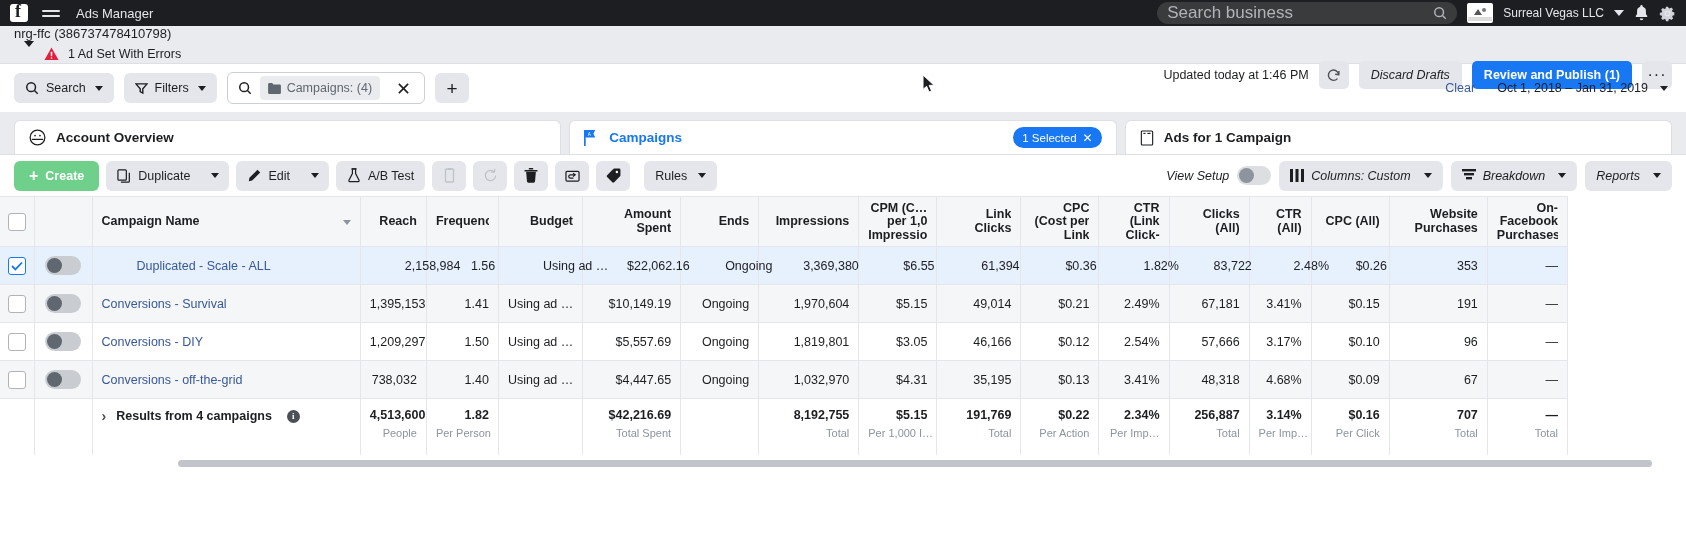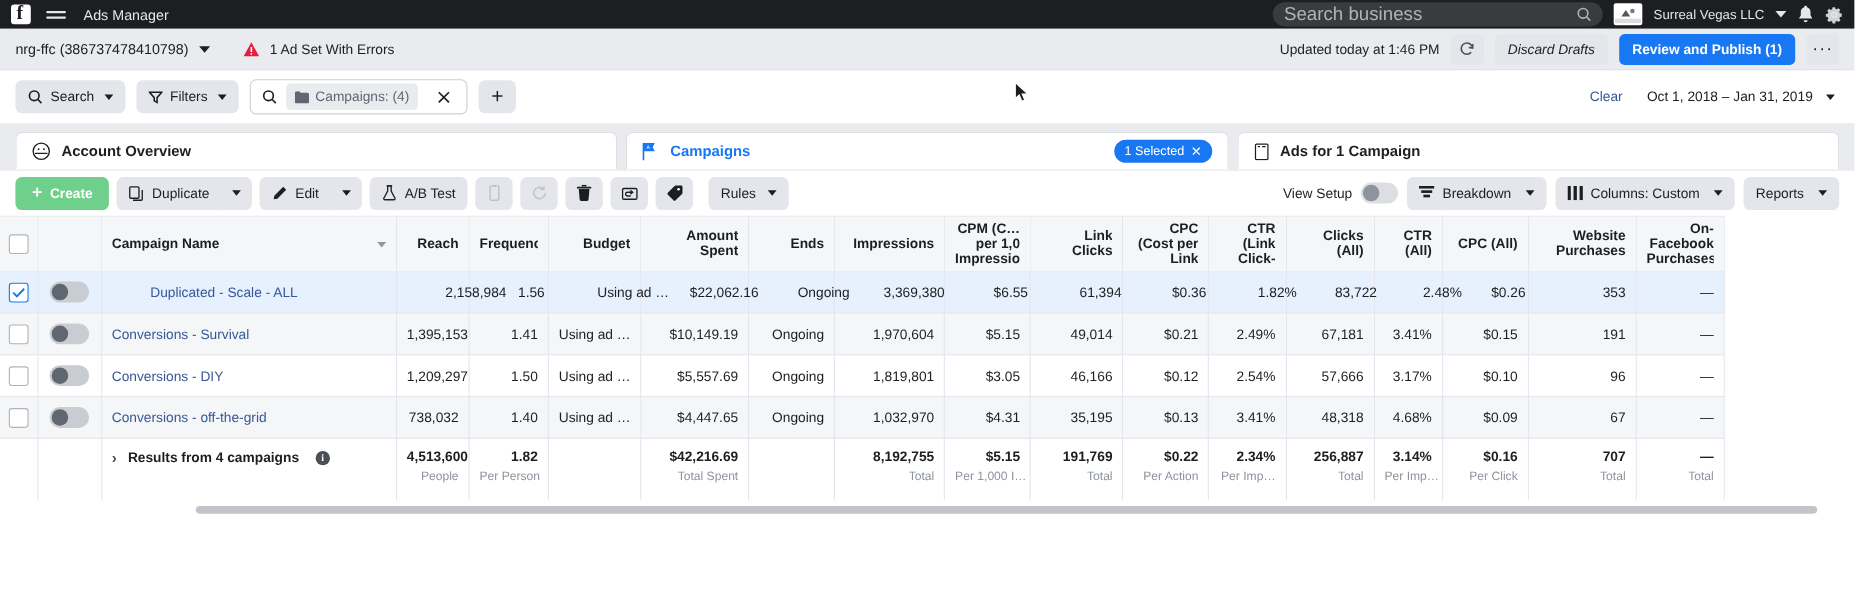--- a/index.html
+++ b/index.html
@@ -49,21 +49,21 @@
     width: 26px; height: 20px; background: #fff; border-radius: 2px;
     display: flex; align-items: center; justify-content: center;
     font-size: 5px; color: #333; overflow: hidden; line-height: 1;
   }
   .biz-name { color: #e4e6eb; font-size: 12px; white-space: nowrap; }
   .icon-btn-dark { color: #e4e6eb; cursor: pointer; display: flex; align-items: center; }
 
   
   .subheader {
     height: 38px; background: #e9ebee; border-bottom: 1px solid #dddfe2;
-    display: flex; align-items: center; padding: 0 14px;
+    display: flex; align-items: flex-start; padding: 0 14px; flex-direction: column;
   }
   .acct-name { font-size: 13px; color: #1c1e21; }
   .caret {
     width: 0; height: 0; border-left: 5px solid transparent;
     border-right: 5px solid transparent; border-top: 6px solid #1c1e21;
     margin-left: 10px; flex: 0 0 auto;
   }
   .caret.sm { border-left-width: 4px; border-right-width: 4px; border-top-width: 5px; }
   .warn-group { display: flex; align-items: center; margin-left: 30px; gap: 9px; }
   .warn-text { font-size: 12.5px; color: #1c1e21; }
@@ -154,21 +154,21 @@
     height: 30px; width: 28px; background: #e4e6eb; border-radius: 0 6px 6px 0;
     display: flex; align-items: center; justify-content: center; cursor: pointer;
     margin-left: -7px;
   }
   .tb-icon {
     width: 34px; height: 30px; background: #e4e6eb; border-radius: 6px;
     display: flex; align-items: center; justify-content: center; cursor: pointer;
     color: #1c1e21;
   }
   .tb-icon.disabled { color: #bec3c9; }
-  .toolbar-right { margin-left: auto; display: flex; align-items: center; gap: 8px; }
+  .toolbar-right { margin-left: auto; display: flex; align-items: center; gap: 8px; font-style: italic; }
   .view-setup-label { font-size: 12.5px; color: #1c1e21; }
   .toggle-pill {
     width: 34px; height: 19px; background: #dcdee2; border-radius: 10px;
     position: relative; cursor: pointer;
   }
   .toggle-knob {
     position: absolute; left: 2px; top: 2px; width: 15px; height: 15px;
     border-radius: 50%; background: #8d949e;
   }
 
@@ -470,37 +470,37 @@
     <span class="caret sm" style="margin-left:4px;"></span>
   </div>
   <div class="toolbar-right">
     <span class="view-setup-label">View Setup</span>
     <div class="toggle-pill">
         <div class="toggle-knob"></div>
       </div>
     <div class="tb-btn">
       <span>
         <svg class="svgi" width="14" height="13" viewBox="0 0 14 13" fill="#1c1e21">
+            <rect x="0" y="0" width="3" height="13"></rect>
+            <rect x="5.5" y="0" width="3" height="13"></rect>
+            <rect x="11" y="0" width="3" height="13"></rect>
+          </svg>
+      </span>
+      <span>Columns: Custom</span>
+      <span class="caret sm" style="margin-left:6px;"></span>
+    </div>
+    <div class="tb-btn">
+      <span>
+        <svg class="svgi" width="14" height="13" viewBox="0 0 14 13" fill="#1c1e21">
             <rect x="0" y="0" width="14" height="2.4"></rect>
             <rect x="2" y="4" width="10" height="2.4"></rect>
             <rect x="4" y="8" width="6" height="2.4"></rect>
           </svg>
       </span>
       <span>Breakdown</span>
-      <span class="caret sm" style="margin-left:6px;"></span>
-    </div>
-    <div class="tb-btn">
-      <span>
-        <svg class="svgi" width="14" height="13" viewBox="0 0 14 13" fill="#1c1e21">
-            <rect x="0" y="0" width="3" height="13"></rect>
-            <rect x="5.5" y="0" width="3" height="13"></rect>
-            <rect x="11" y="0" width="3" height="13"></rect>
-          </svg>
-      </span>
-      <span>Columns: Custom</span>
       <span class="caret sm" style="margin-left:6px;"></span>
     </div>
     <div class="tb-btn">
       <span>Reports</span>
       <span class="caret sm" style="margin-left:6px;"></span>
     </div>
   </div>
 </div>
 
 <div class="table-wrap">

